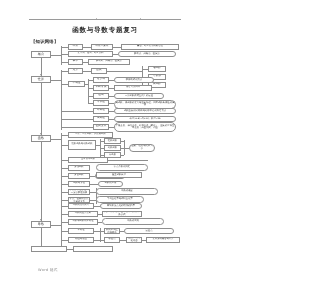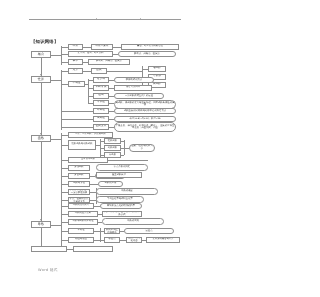--- a/index.html
+++ b/index.html
@@ -76,20 +76,21 @@
 </style>
 </head>
 <body>
 
 <div class="page">
 
   <div class="top-rule"></div>
   <div class="rule-dot" style="left:96px"></div>
   <div class="rule-dot" style="left:140px"></div>
 
+  <div class="doc-title">函数与导数专题复习</div>
   <div class="section-label">【知识网络】</div>
 
   <div class="diagram">
 
     <div class="line v" style="left:41px;top:56px;height:170px;"></div>
     <div class="arrow" style="left:39.8px;top:74px;"></div>
     <div class="arrow" style="left:39.8px;top:133px;"></div>
     <div class="arrow" style="left:39.8px;top:219px;"></div>
 
     <div class="node big" style="left:31px;top:51px;width:20px;height:7px;">概念</div>

